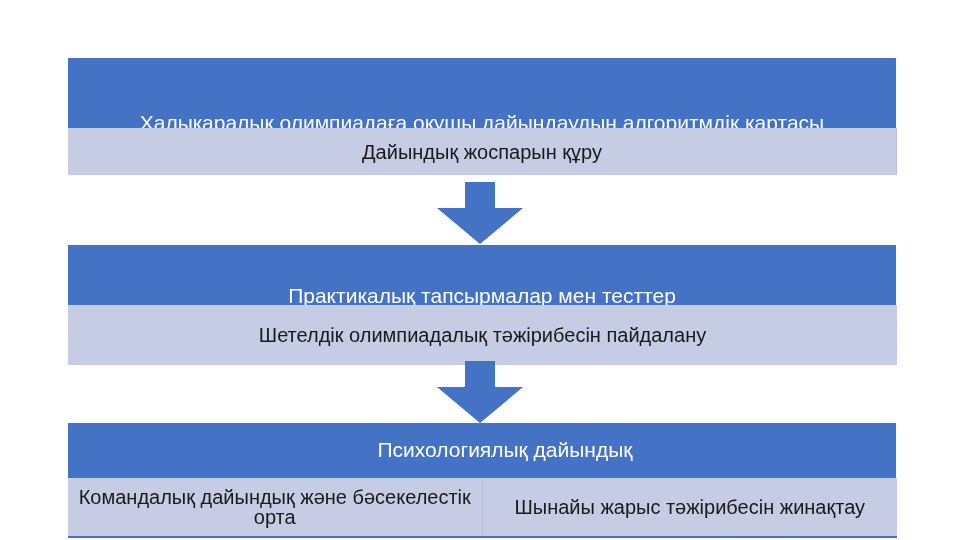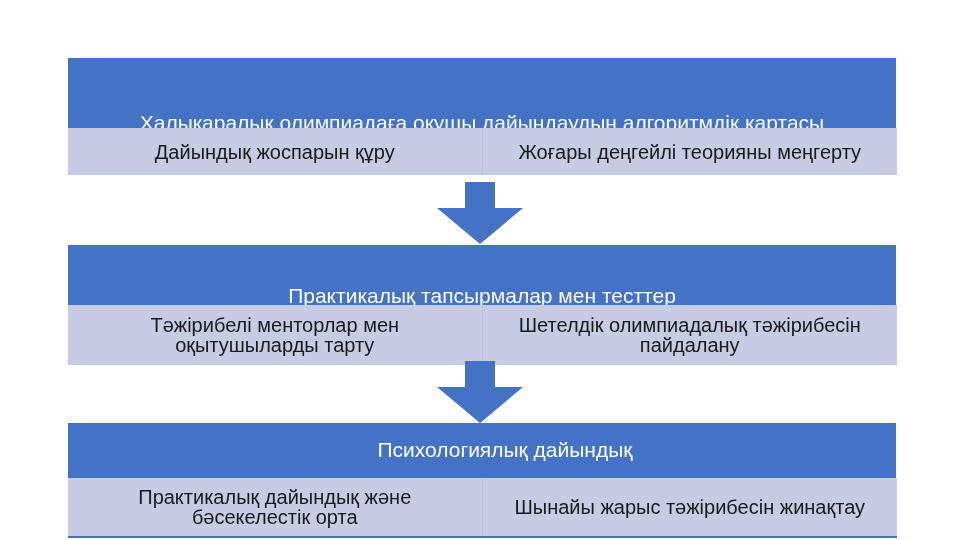--- a/index.html
+++ b/index.html
@@ -112,49 +112,47 @@
 <body>
 
 <div id="slide">
 
   <div class="stage" id="stage-1">
     <div class="stage-header">
       <div class="stage-header-text">Халықаралық олимпиадаға оқушы дайындаудың алгоритмдік картасы</div>
     </div>
     <div class="stage-row">
       <div class="stage-cell left">Дайындық жоспарын құру</div>
-      <div class="stage-cell right">Жоғары деңгейлі теорияны меңгерту</div>
     </div>
   </div>
 
   <div class="arrow" id="arrow-1">
     <svg viewBox="0 0 86 62" preserveAspectRatio="none" aria-hidden="true">
       <polygon points="28,0 58,0 58,26 86,26 43,62 0,26 28,26" fill="#4472C4"></polygon>
     </svg>
   </div>
 
   <div class="stage" id="stage-2">
     <div class="stage-header">
       <div class="stage-header-text">Практикалық тапсырмалар мен тесттер</div>
     </div>
     <div class="stage-row">
-      <div class="stage-cell left">Тәжірибелі менторлар мен оқытушыларды тарту</div>
       <div class="stage-cell right">Шетелдік олимпиадалық тәжірибесін пайдалану</div>
     </div>
   </div>
 
   <div class="arrow" id="arrow-2">
     <svg viewBox="0 0 86 62" preserveAspectRatio="none" aria-hidden="true">
       <polygon points="28,0 58,0 58,26 86,26 43,62 0,26 28,26" fill="#4472C4"></polygon>
     </svg>
   </div>
 
   <div class="stage" id="stage-3">
     <div class="stage-header">
       <div class="stage-header-text">Психологиялық дайындық</div>
     </div>
     <div class="stage-row">
-      <div class="stage-cell left">Практикалық дайындық және бәсекелестік орта</div>
+      <div class="stage-cell left">Командалық дайындық және бәсекелестік орта</div>
       <div class="stage-cell right">Шынайы жарыс тәжірибесін жинақтау</div>
     </div>
   </div>
 
 </div>
 
 </body></html>

